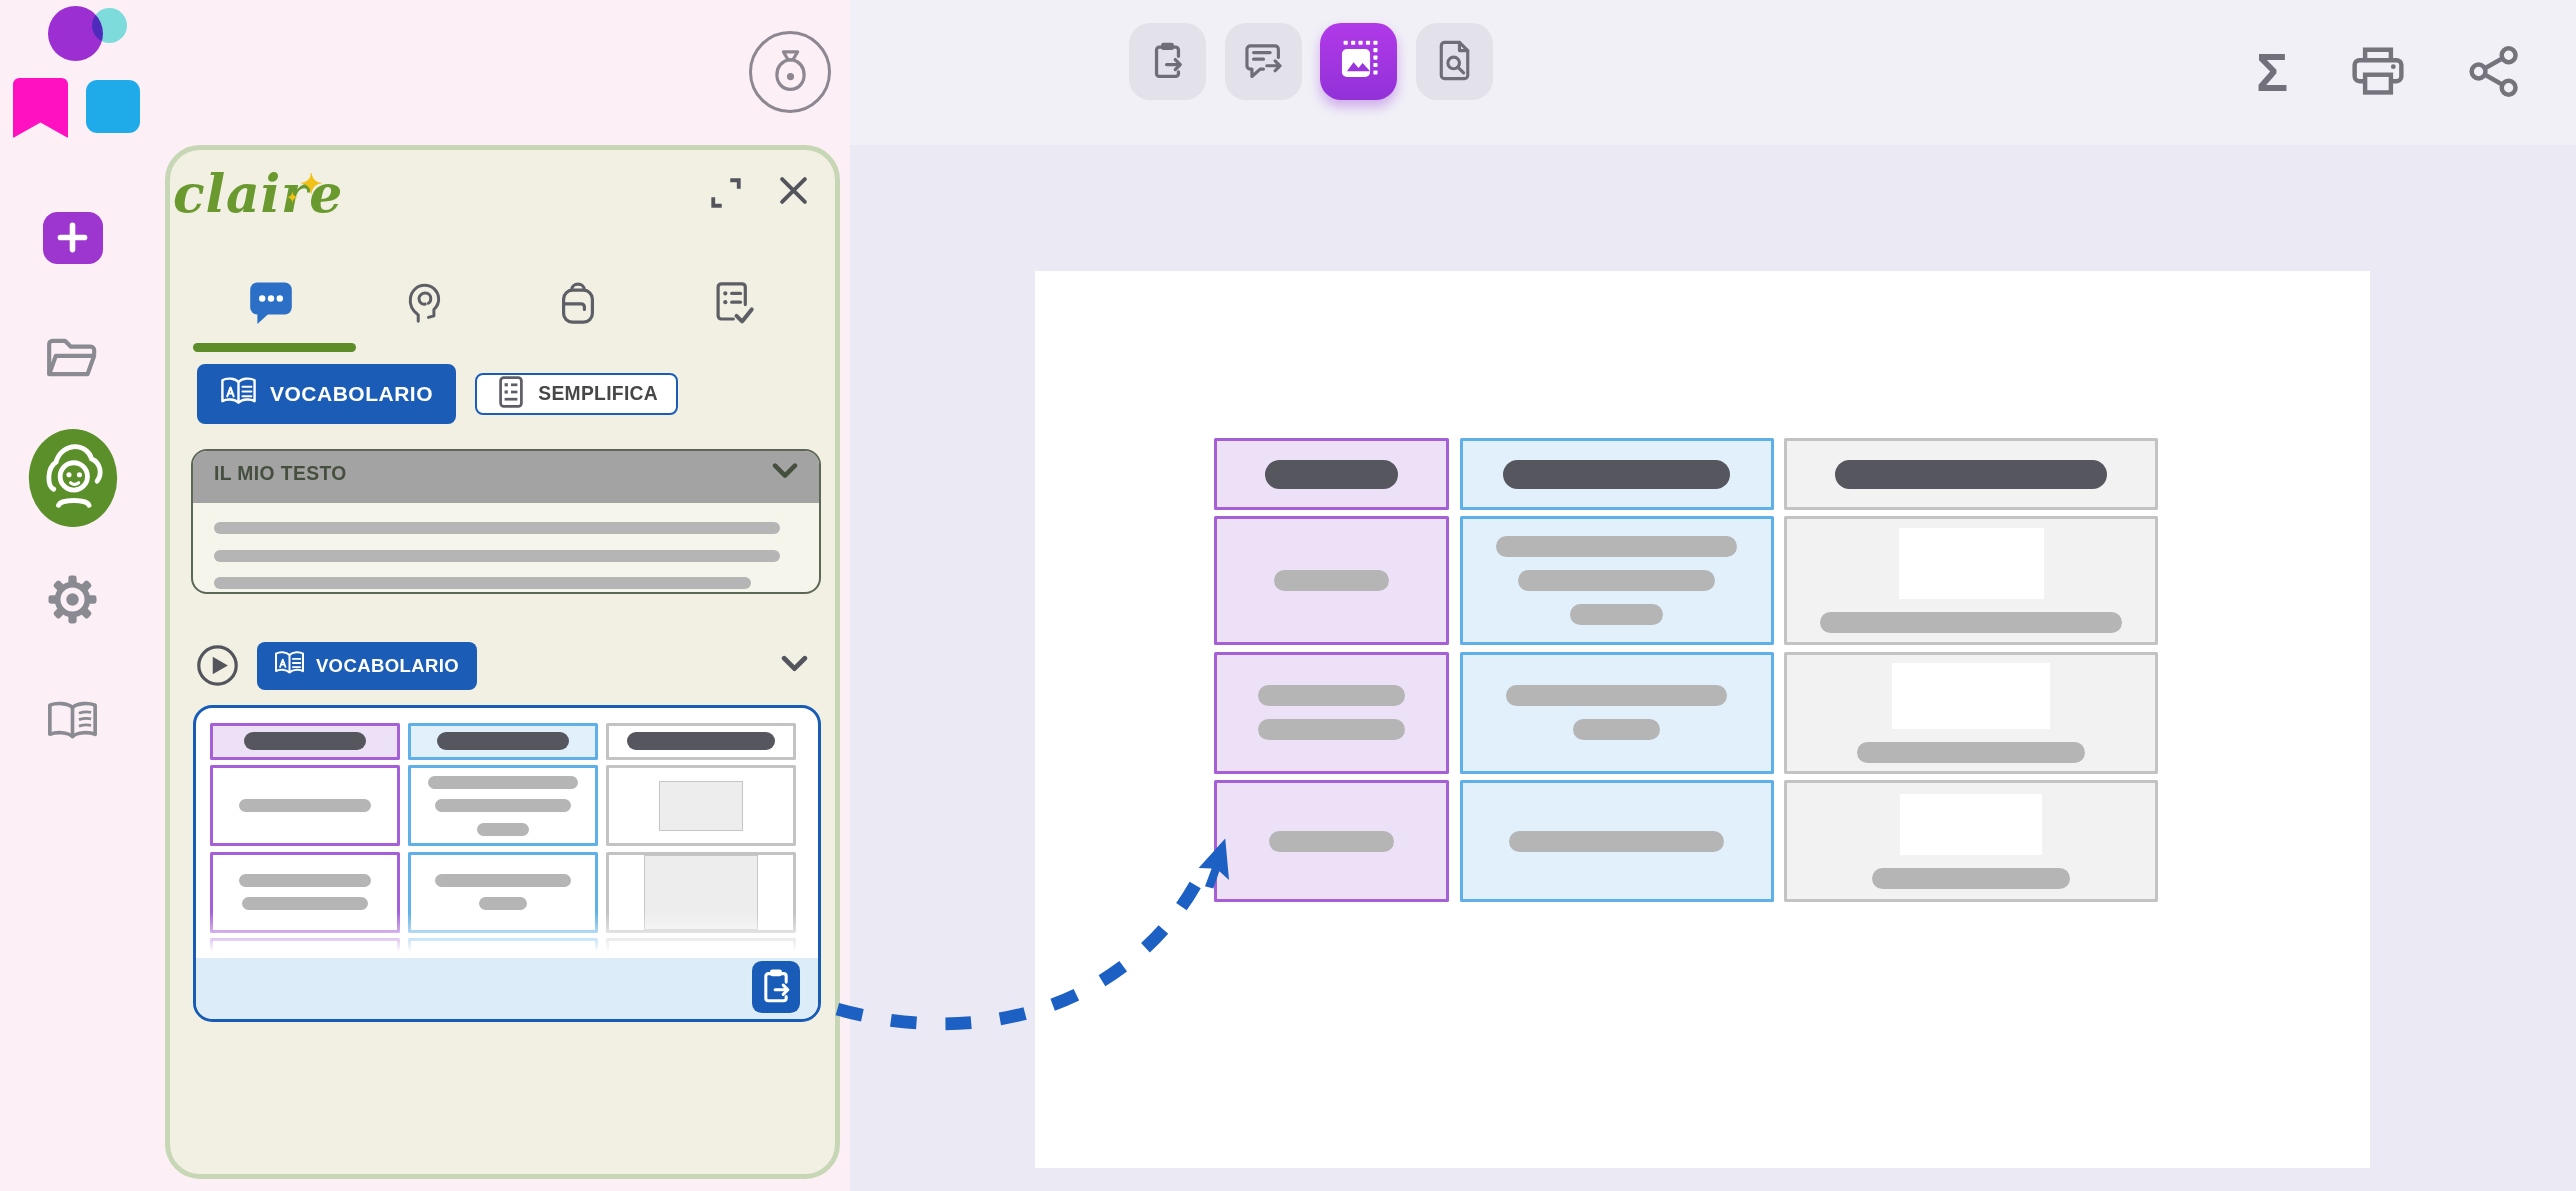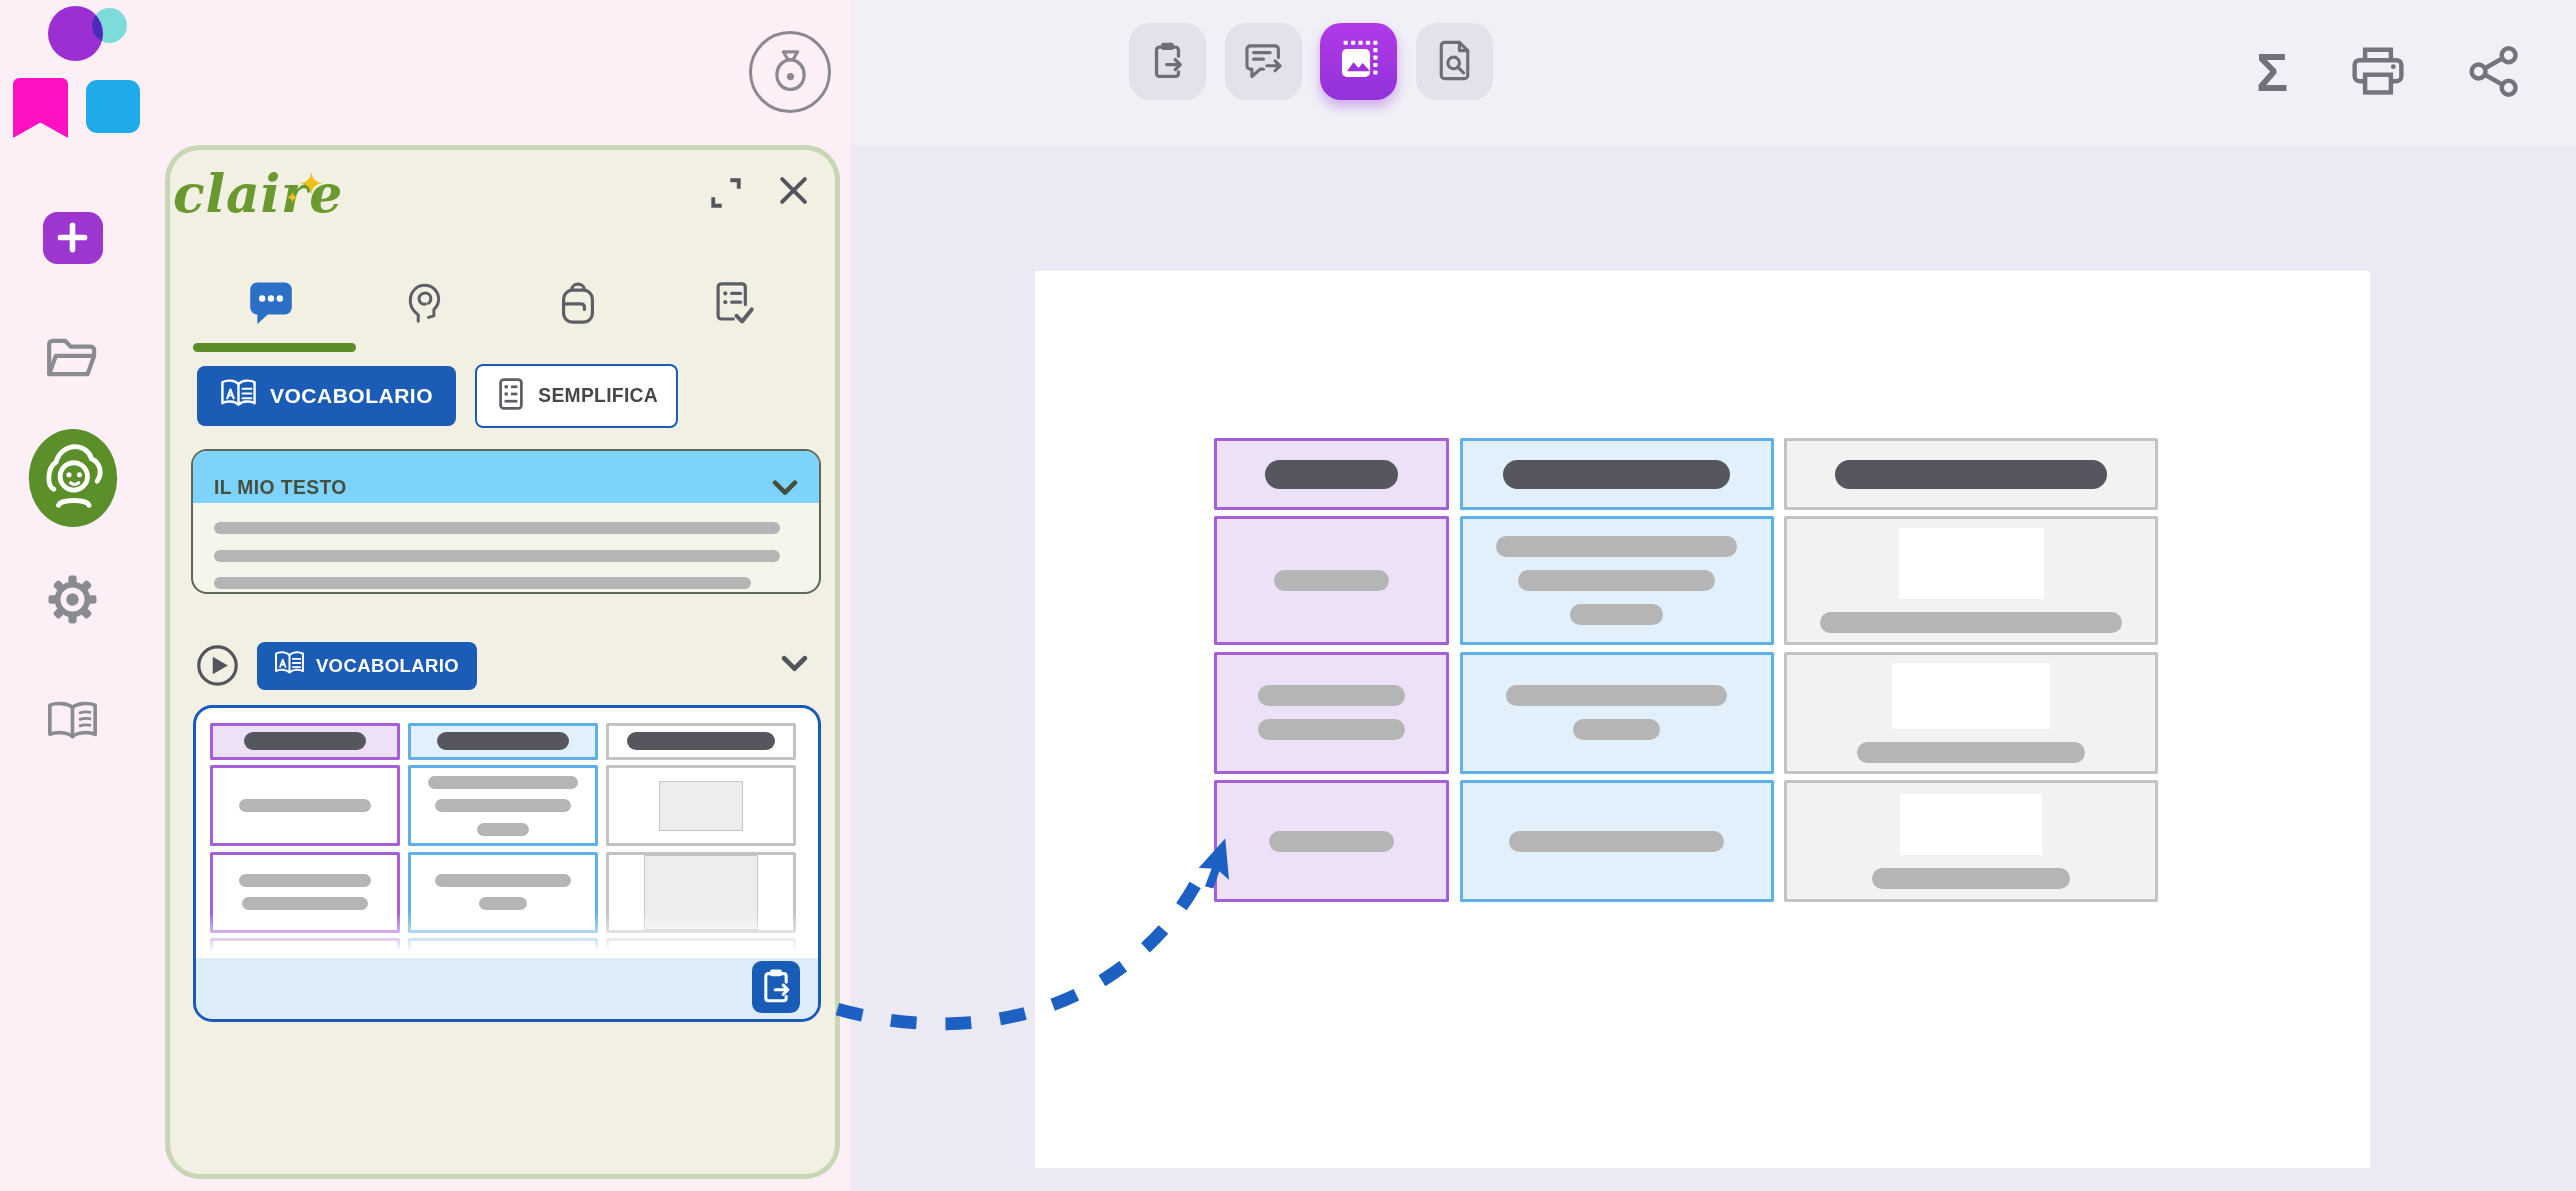--- a/index.html
+++ b/index.html
@@ -28,24 +28,24 @@
   .cp-sparkle.small { left: 114px; top: 27px; font-size: 13px; }
   .cp-expand { position: absolute; left: 538px; top: 26px; width: 35px; height: 35px; background: none; border: none; cursor: pointer; }
   .cp-close { position: absolute; left: 605px; top: 22.5px; width: 37px; height: 37px; background: none; border: none; cursor: pointer; }
 
   .cp-tabs { position: absolute; left: 24px; top: 118px; width: 615px; height: 72px; display: flex; }
   .cp-tab { flex: 1; display: flex; align-items: center; justify-content: center; cursor: pointer; }
   .cp-underline { position: absolute; left: 22.5px; top: 193px; width: 163px; height: 8.9px; border-radius: 4.8px; background: #5c8d28; }
 
   .cp-actions { position: absolute; left: 27px; top: 214px; display: flex; gap: 19.3px; align-items: center; }
   .btn-vocab { height: 60px; padding: 0 21px; border-radius: 8px; background: #1b5db6; border: 2.4px solid #1b5db6; color: #fff; font-size: 21px; font-weight: bold; letter-spacing: 0.5px; display: flex; align-items: center; gap: 13px; cursor: pointer; font-family: inherit; }
-  .btn-sempl { height: 64px; padding: 0 17.7px; border-radius: 8px; background: #fff; border: 2.4px solid #1b5db6; color: #474747; font-size: 19.3px; font-weight: bold; letter-spacing: 0.3px; display: flex; align-items: center; gap: 11.3px; cursor: pointer; font-family: inherit; }
+  .btn-sempl { height: 42px; padding: 0 17.7px; border-radius: 8px; background: #fff; border: 2.4px solid #1b5db6; color: #474747; font-size: 19.3px; font-weight: bold; letter-spacing: 0.3px; display: flex; align-items: center; gap: 11.3px; cursor: pointer; font-family: inherit; }
 
   .mytext { position: absolute; left: 21px; top: 299px; width: 630px; height: 145px; border: 2.4px solid #5d6757; border-radius: 16px; background: #f6f5ec; overflow: hidden; }
-  .mytext-head { height: 52px; background: #7dd3fc; display: flex; align-items: flex-end; justify-content: space-between; padding: 4px 21px; cursor: pointer; }
+  .mytext-head { height: 52px; background: #a3a3a3; display: flex; align-items: flex-start; justify-content: space-between; padding: 12px 21px; cursor: pointer; }
   .mytext-title { font-size: 19.3px; font-weight: 600; color: #454f3e; letter-spacing: 0.4px; }
   .mytext-body { padding: 19.3px 21px 0; display: flex; flex-direction: column; gap: 15.3px; }
   .mytext-body .sk-bar { height: 12px; }
 
   .playrow { position: absolute; left: 26px; top: 489px; width: 612px; height: 53px; display: flex; align-items: center; }
   .play-btn { width: 43px; height: 43px; background: none; border: none; cursor: pointer; padding: 0; }
   .chip-vocab { height: 48px; margin-left: 17.7px; padding: 0 17.7px; border-radius: 8px; background: #1b5db6; color: #fff; font-size: 18.5px; font-weight: bold; letter-spacing: 0.4px; display: flex; align-items: center; gap: 10.5px; border: none; cursor: pointer; font-family: inherit; }
   .playrow .chev { margin-left: auto; color: #54545c; cursor: pointer; }
 
   .minibox { position: absolute; left: 22.5px; top: 555px; width: 628px; height: 317px; background: #fff; border: 3.2px solid #185cb8; border-radius: 19.3px; overflow: hidden; }

